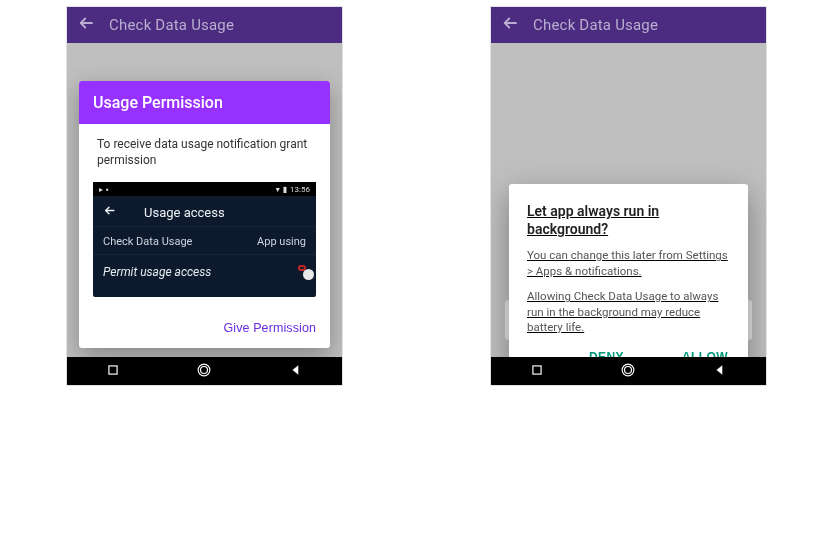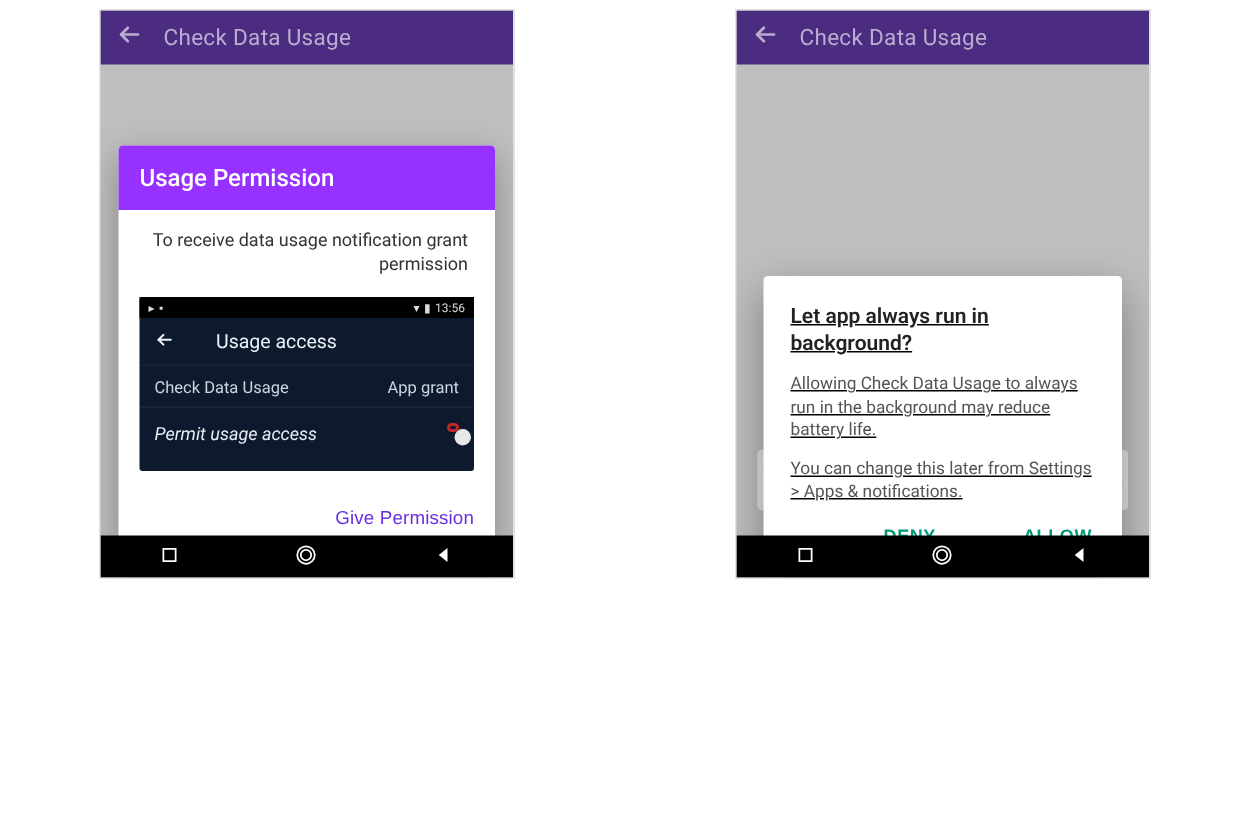--- a/index.html
+++ b/index.html
@@ -46,37 +46,37 @@
     border-radius: 3px;
   }
   .blurred .sm { position:absolute; left:8px; top:6px; width:55px; height:10px; background:#b9b9b9; filter: blur(2px); border-radius:3px;}
   .blurred .sm2 { position:absolute; left:8px; top:22px; width:35px; height:8px; background:#c3c3c3; filter: blur(2px); border-radius:3px;}
   .blurred .pill { position:absolute; right:8px; top:12px; width:42px; height:18px; background:#555; filter: blur(2px); border-radius:6px;}
 
   
   .dlg-usage {
     position: absolute;
     left: 12px; right: 12px;
-    top: 90px;
+    top: 74px;
     background: #fff;
     border-radius: 3px;
     box-shadow: 0 8px 24px rgba(0,0,0,.3);
   }
   .dlg-usage .dlg-header {
     background: #9731ff;
     color: #fff;
     font-size: 16px;
     font-weight: 500;
     padding: 12px 14px;
     border-radius: 3px 3px 0 0;
   }
   .dlg-usage .dlg-desc {
     color: #333;
     font-size: 12px;
-    text-align: right;
+    text-align: left;
     padding: 12px 18px 14px;
     line-height: 1.35;
   }
   .settings-mock {
     margin: 0 14px 8px;
     background: #0d1a2d;
     color: #d6dde6;
     font-size: 11px;
     border-radius: 2px;
     padding-bottom: 10px;
@@ -205,21 +205,21 @@
         <span>
           <svg width="13" height="13" viewBox="0 0 24 24" fill="none" stroke="currentColor" stroke-width="2.6" stroke-linecap="round" stroke-linejoin="round">
               <line x1="20" y1="12" x2="5" y2="12"></line>
               <polyline points="11 18 5 12 11 6"></polyline>
             </svg>
         </span>
         <span>Usage access</span>
       </div>
       <div class="row2">
         <span>Check Data Usage</span>
-        <span>App grant</span>
+        <span>App using</span>
       </div>
       <div class="row3">
         <span>Permit usage access</span>
         <span class="toggle-wrap">
           <span class="toggle"></span>
         </span>
       </div>
     </div>
 
     <div class="dlg-action">
@@ -253,22 +253,22 @@
   </div>
 
   <div class="blurred">
     <div class="sm"></div>
       <div class="sm2"></div>
       <div class="pill"></div>
   </div>
 
   <div class="dlg-bg">
     <div class="bg-title">Let app always run in background?</div>
+    <div class="bg-p">You can change this later from Settings &gt; Apps &amp; notifications.</div>
     <div class="bg-p">Allowing Check Data Usage to always run in the background may reduce battery life.</div>
-    <div class="bg-p">You can change this later from Settings &gt; Apps &amp; notifications.</div>
     <div class="bg-actions">
       <button>DENY</button>
       <button>ALLOW</button>
     </div>
   </div>
 
   <div class="navbar">
     <span class="navicon"><svg class="nav-svg" viewBox="0 0 24 24" fill="none" stroke="currentColor" stroke-width="2">
           <rect x="5" y="5" width="14" height="14"></rect>
         </svg></span>

